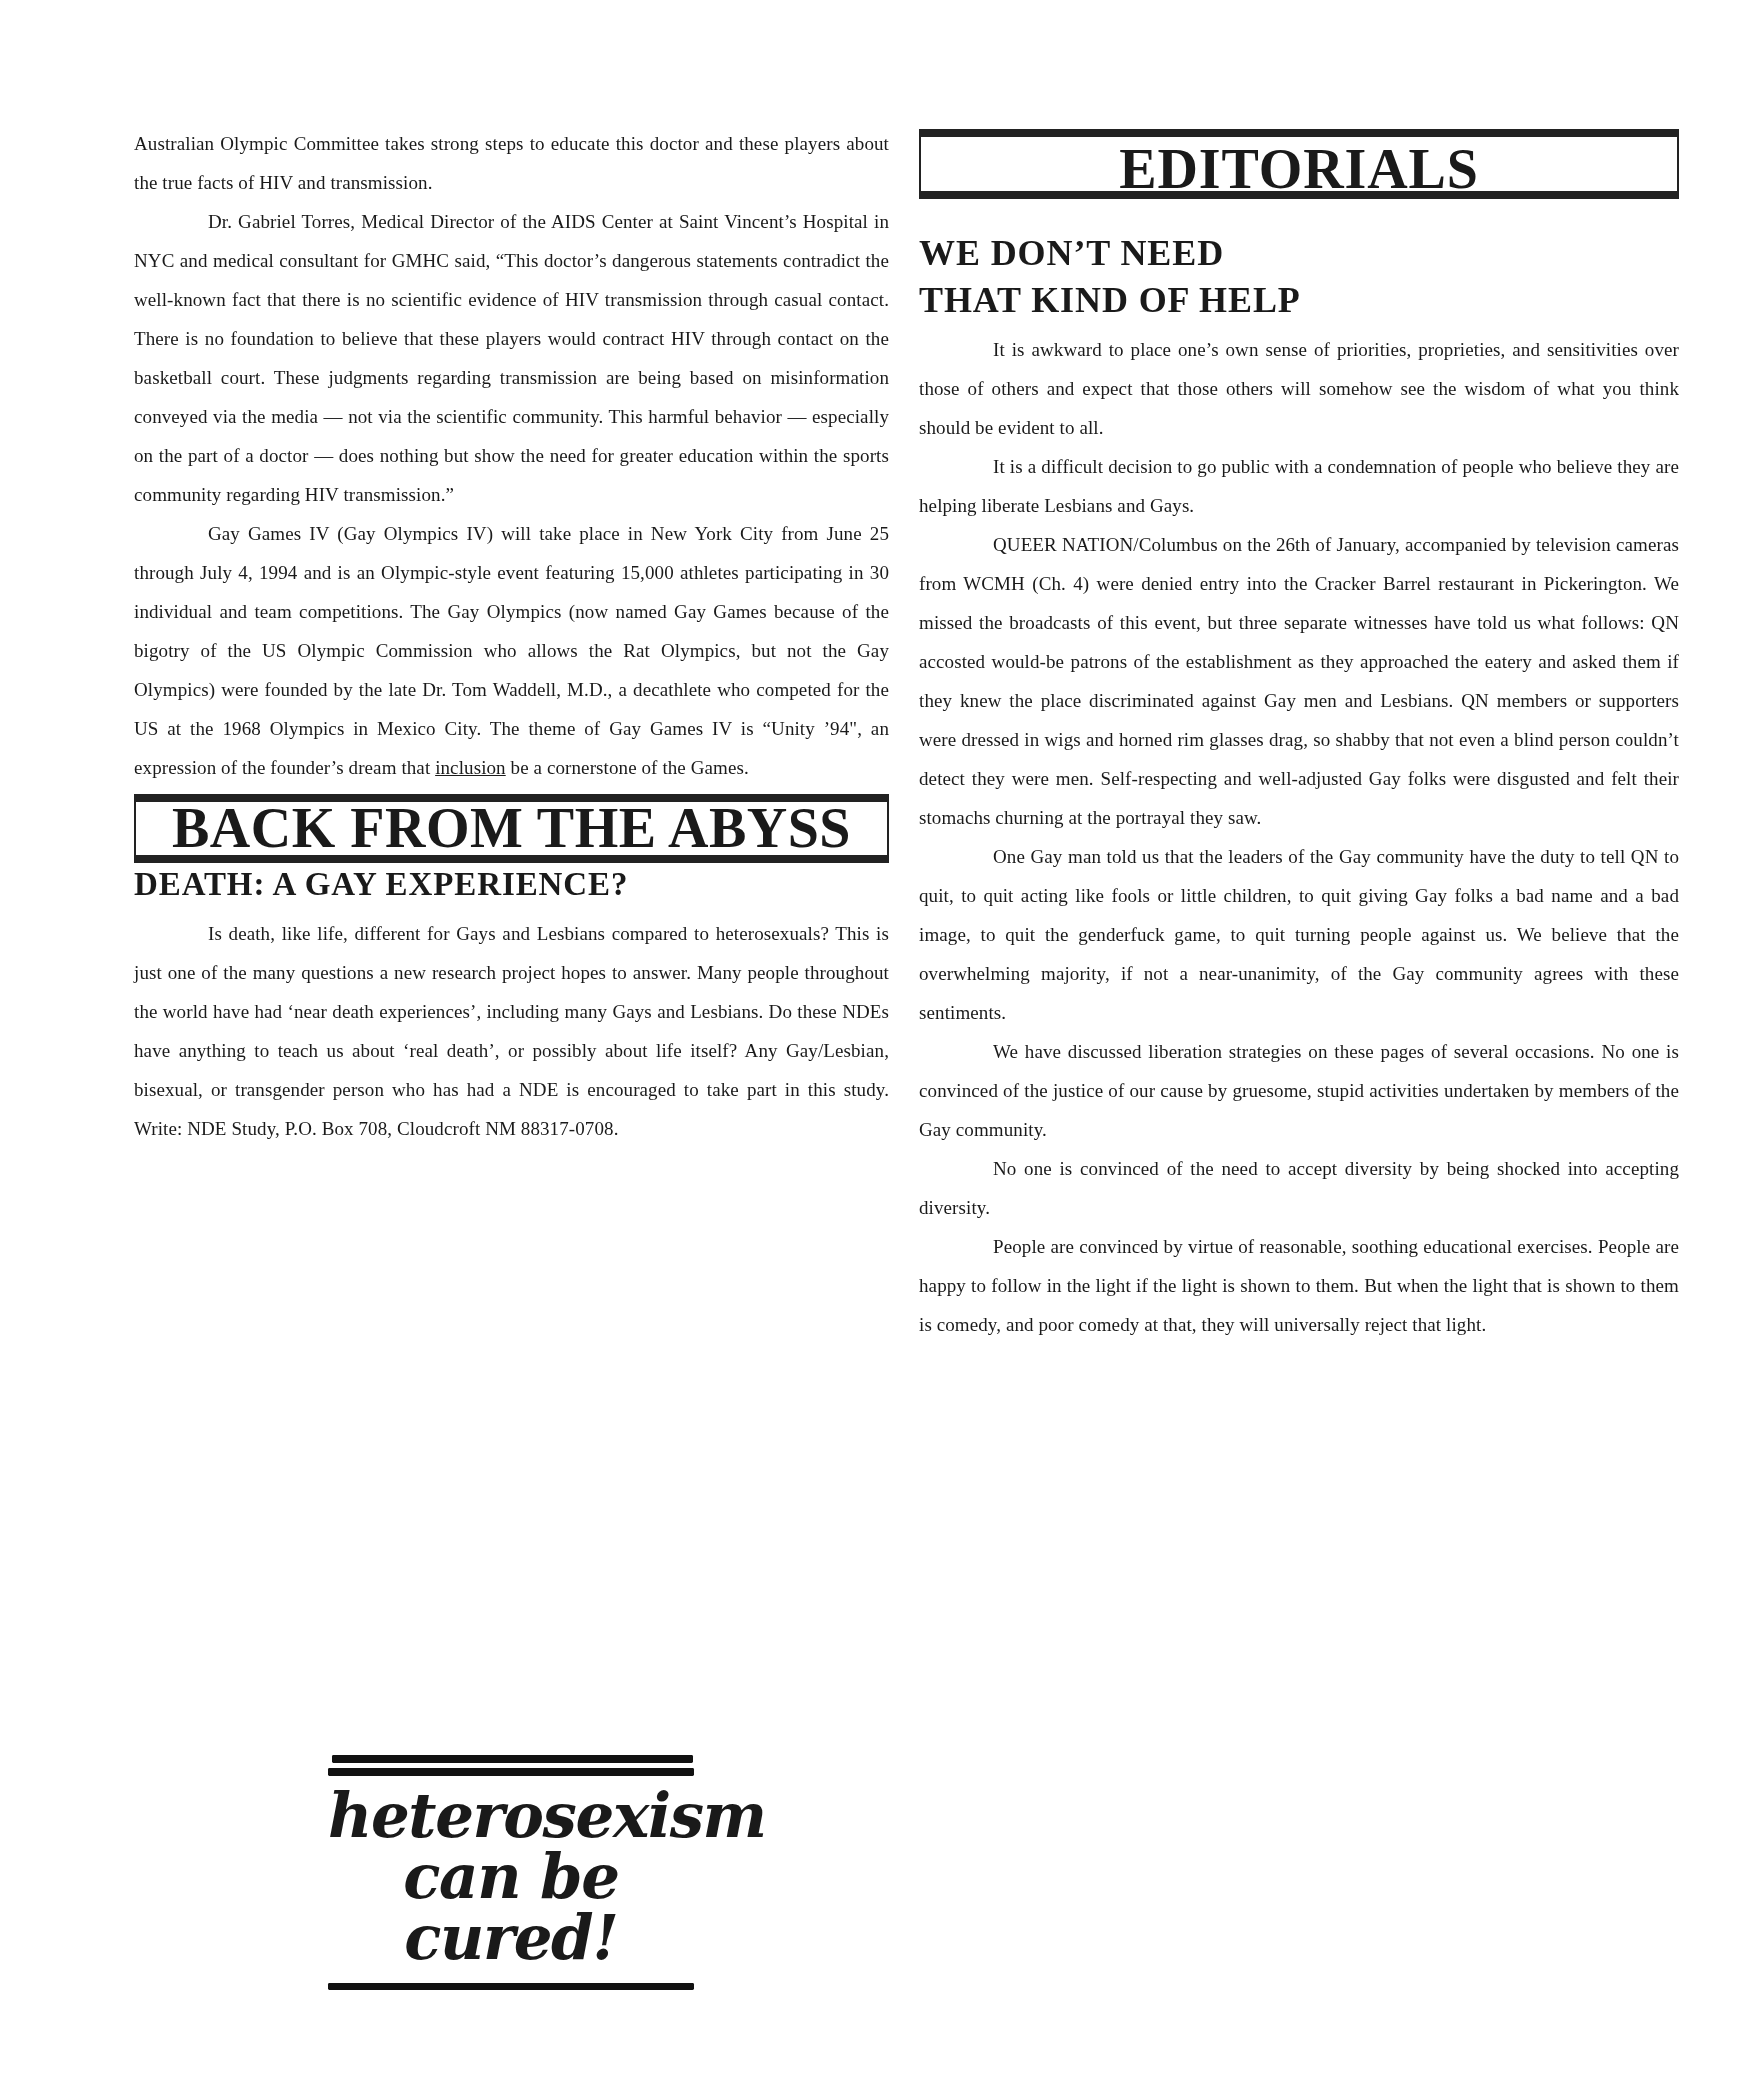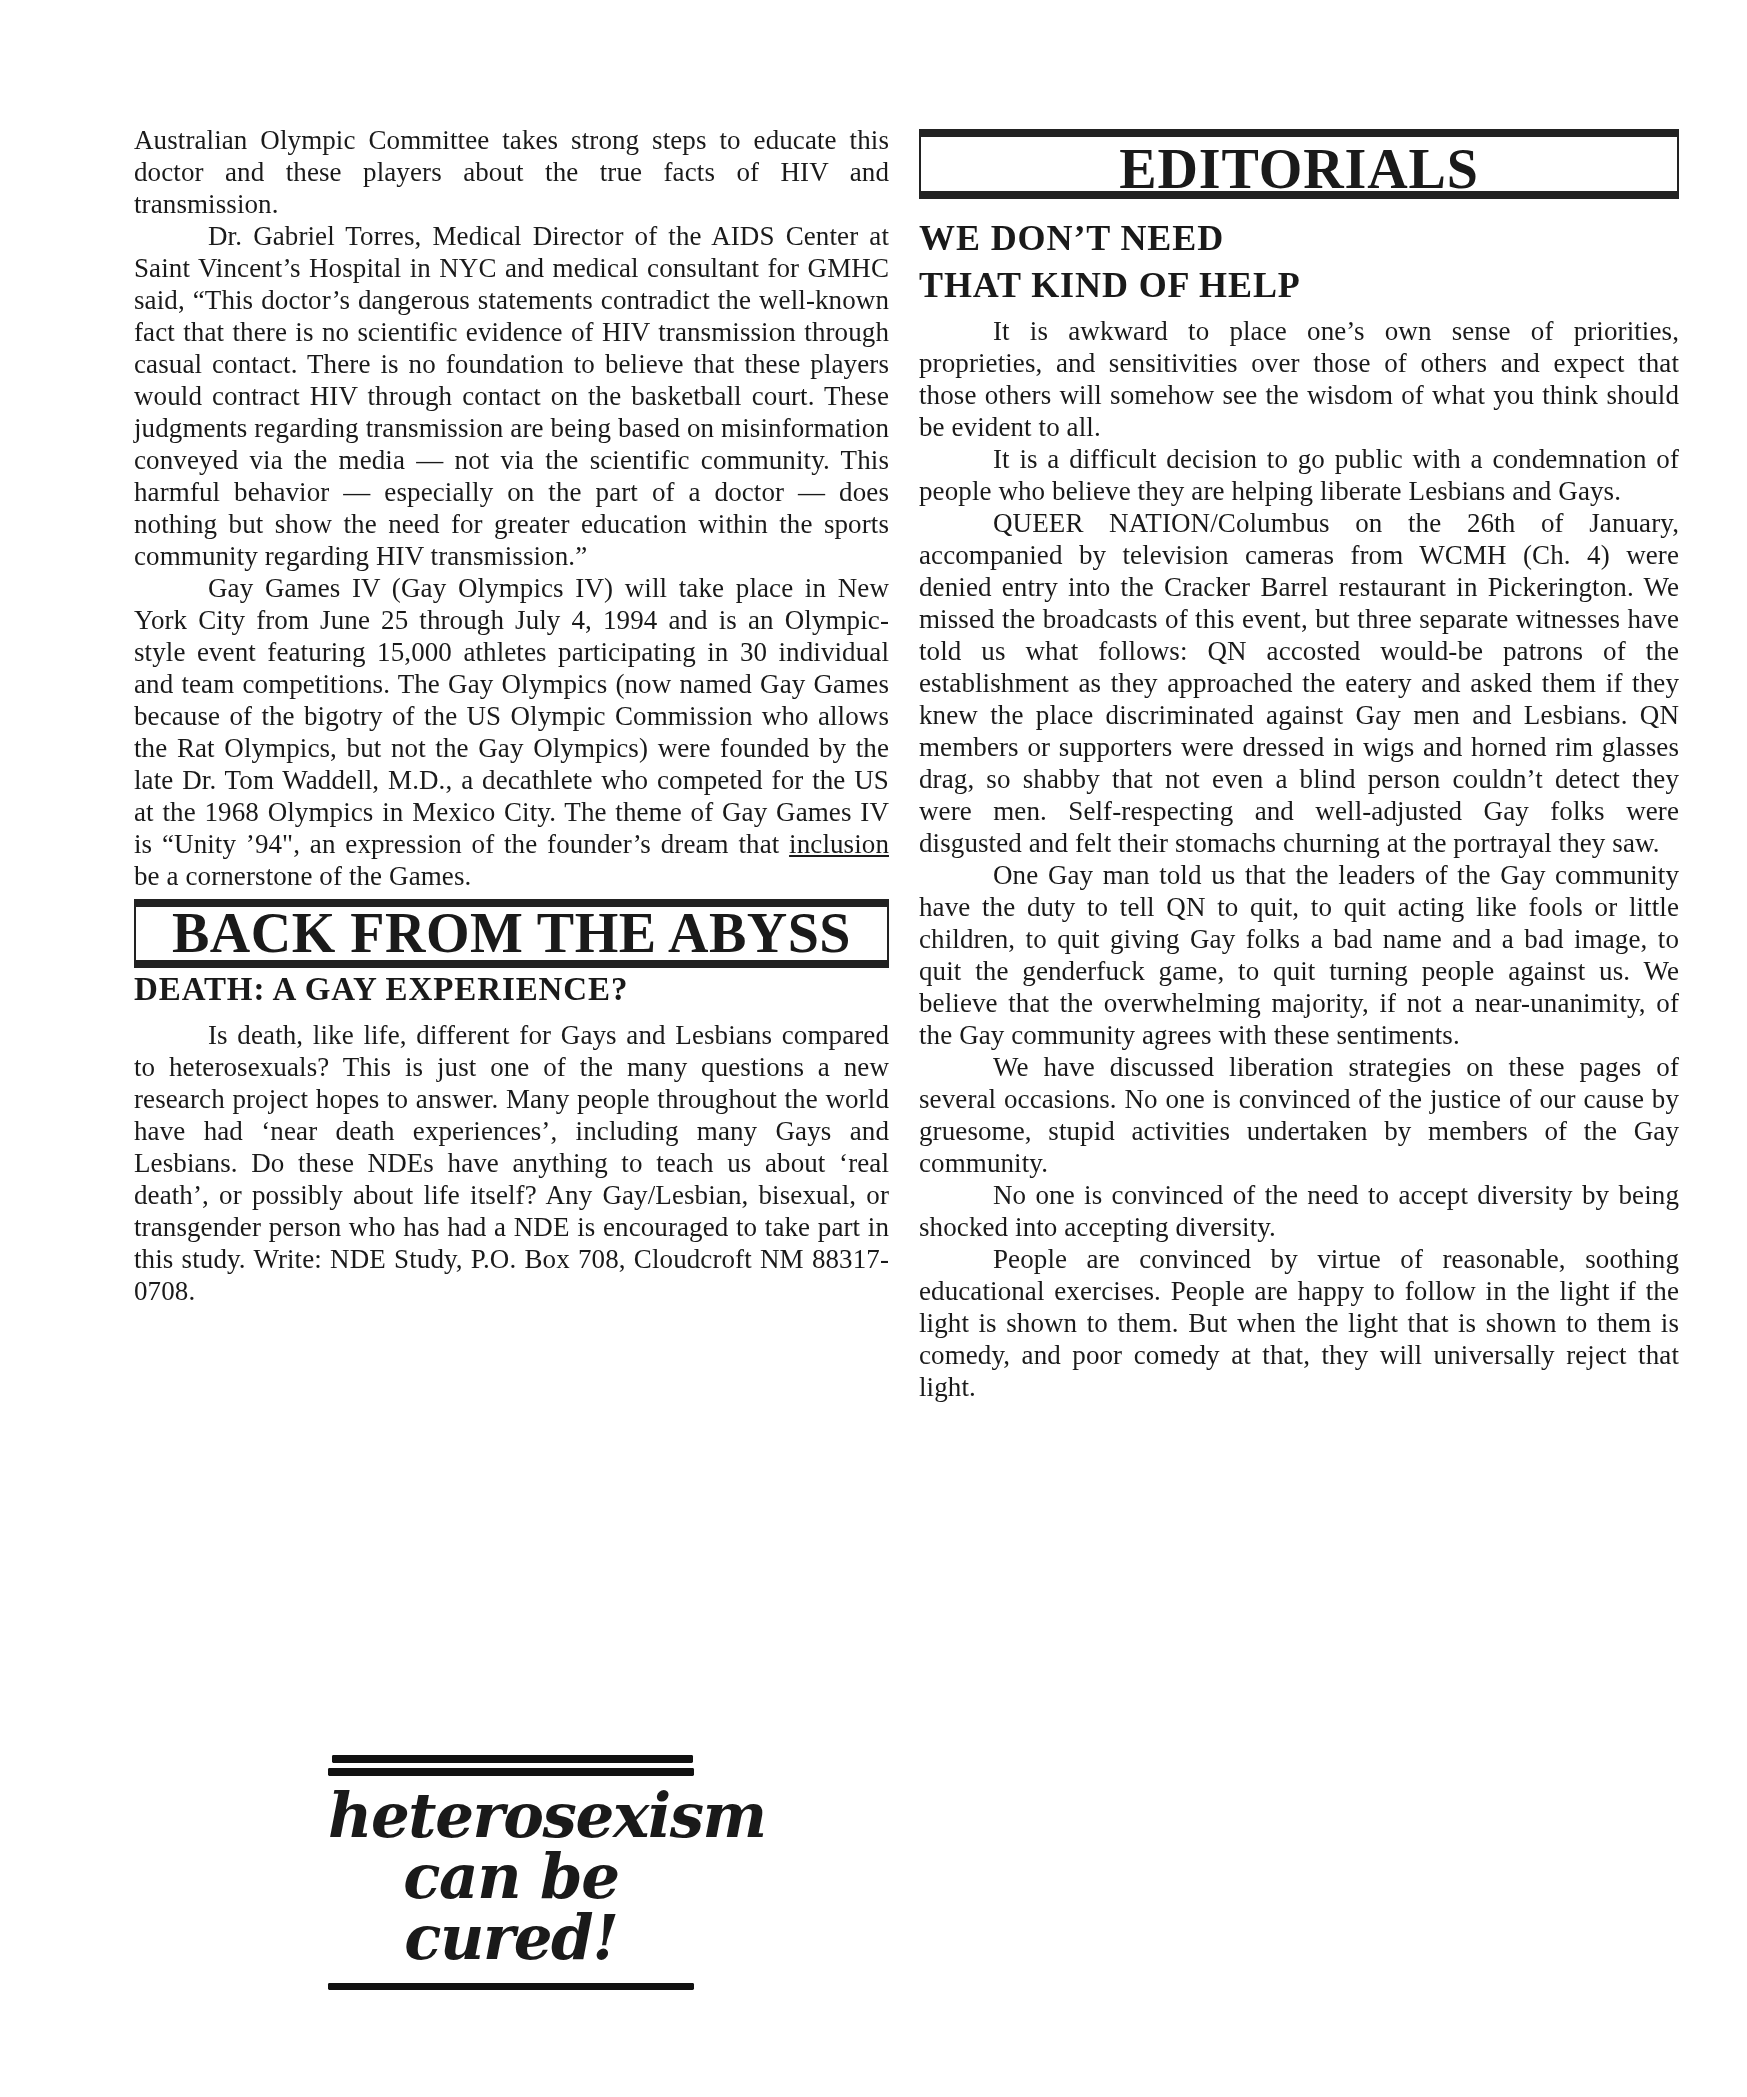--- a/index.html
+++ b/index.html
@@ -1,27 +1,27 @@
 <!DOCTYPE html>
 <html style="font-size:7.6px"><head>
 <meta charset="utf-8">
 <style>
   html, body { margin:0; padding:0; background:#ffffff; }
   body { width:1748px; height:2097px; position:relative; overflow:hidden; color:#1a1a1a; font-family:"Liberation Serif", "DejaVu Serif", serif; }
   .col { position:absolute; }
   #left-col { left:134px; top:124px; width:755px; }
   #right-col { left:919px; top:124px; width:760px; }
-  p.para { margin:0; font-size:27px; line-height:32px; text-align:justify; text-indent:0; letter-spacing:0.1px; }
+  p.para { margin:0; font-size:19px; line-height:39px; text-align:justify; text-indent:0; letter-spacing:0.1px; }
   p.para.indent { text-indent:74px; }
   .u { text-decoration:underline; }
   .section-box { border-top:8.5px solid #222; border-bottom:8.5px solid #222; border-left:2.4px solid #222; border-right:2.4px solid #222; text-align:center; box-sizing:border-box; }
   #editorials-box { height:70px; margin-top:4.7px; }
   #editorials-title { font-size:56px; font-weight:bold; line-height:64px; letter-spacing:0.9px; }
   h2.headline { margin:0; font-size:36px; font-weight:bold; letter-spacing:0.9px; line-height:47px; }
-  #ed-headline { margin-top:16px; margin-bottom:6.6px; }
+  #ed-headline { margin-top:31px; margin-bottom:6.6px; }
   #abyss-box { height:69px; margin-top:6.6px; overflow:hidden; }
   #abyss-title { font-size:56px; font-weight:bold; line-height:53px; letter-spacing:0.5px; white-space:nowrap; }
   #abyss-headline { margin-top:2.8px; margin-bottom:10.4px; font-size:33px; line-height:38px; }
   #ad { position:absolute; left:328px; top:1755px; width:366px; height:180px; }
   .rule { height:7.6px; background:#111; border-radius:1.4px; }
   #ad .rule-top1 { width:361px; margin-left:3.8px; }
   #ad .rule-top2 { width:366px; margin-top:5.7px; }
   #ad .ad-text { font-family:"DejaVu Serif", serif; font-style:italic; font-weight:bold; font-size:61px; line-height:61px; text-align:center; letter-spacing:-1.4px; margin-top:9.5px; }
   #ad .rule-bottom { width:366px; margin-top:14.2px; }
 </style>

